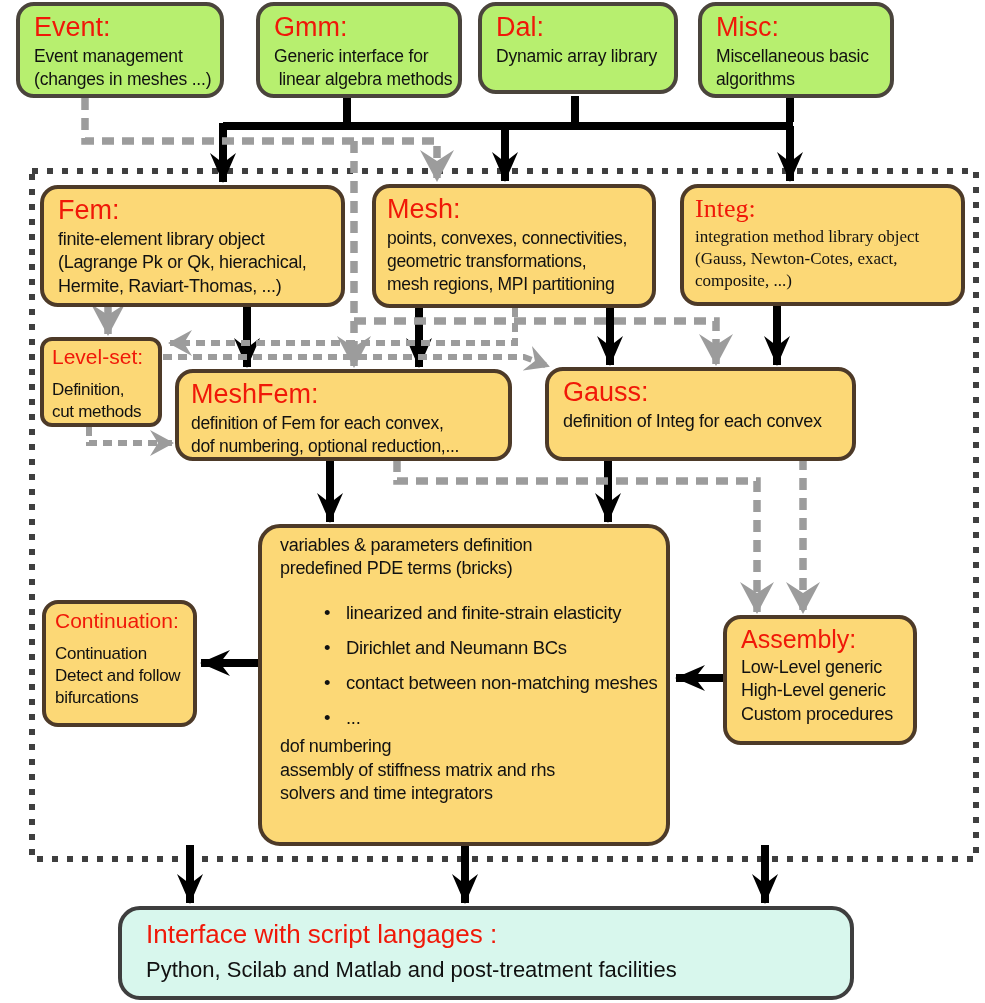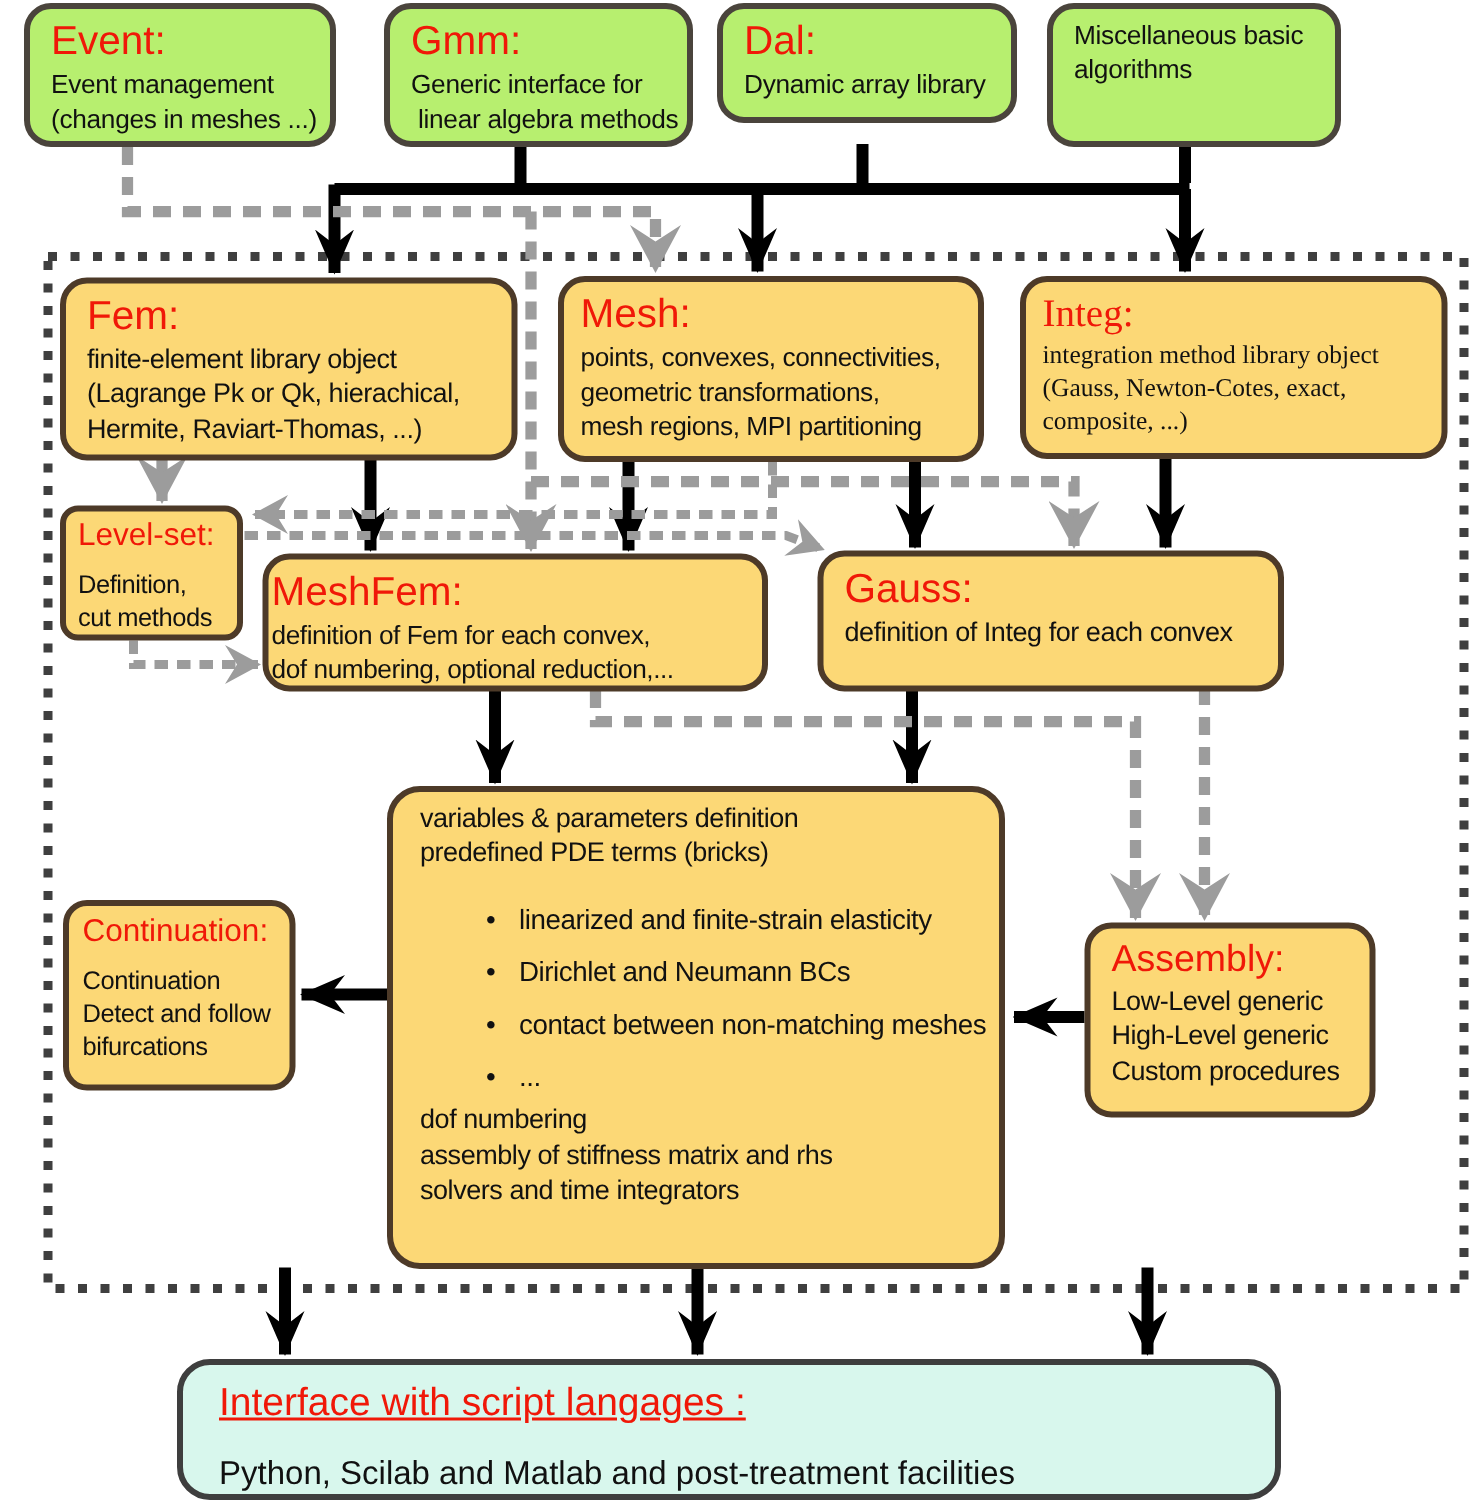--- a/index.html
+++ b/index.html
@@ -21,21 +21,21 @@
   .ln{font-size:18px;line-height:1.3;white-space:pre;letter-spacing:-0.3px;}
   .green .ln{font-size:17.5px;letter-spacing:-0.2px;}
   .serif, .serif .title, .serif .ln{font-family:"Liberation Serif",serif;}
   .serif .title{font-size:26px;}
   .serif .ln{font-size:18px;letter-spacing:0;}
   .small-title{font-size:21px;}
   .gap{margin-top:10px;}
   .bullet-row{margin:12px 0 0 44px;font-size:18.5px;line-height:1.25;white-space:pre;letter-spacing:-0.3px;}
   .bullet-mark{display:inline-block;width:22px;}
   .outro{margin-top:6px;}
-  .iface-title{font-size:26px;margin:4px 0 18px 10px;text-decoration:underline;}
+  .iface-title{font-size:26px;margin:4px 0 6px 10px;}
   .iface-ln{font-size:22px;margin-left:10px;letter-spacing:0;}
 </style>
 </head>
 <body>
 
 <div id="stage">
 
   <svg id="wires" width="985" height="1003" viewBox="0 0 985 1003">
     <defs>
       <marker id="hb" markerUnits="userSpaceOnUse" markerWidth="30" markerHeight="28" viewBox="0 0 30 28" refX="29" refY="14" orient="auto">
@@ -81,25 +81,26 @@
   <div class="box green" style="left:16px;top:2px;width:208px;height:96px">
     <div class="title">Event:</div>
     <div class="ln">Event management</div>
     <div class="ln">(changes in meshes ...)</div>
   </div>
   <div class="box green" style="left:256px;top:2px;width:206px;height:96px">
     <div class="title">Gmm:</div>
     <div class="ln">Generic interface for</div>
     <div class="ln"> linear algebra methods</div>
   </div>
-  <div class="box green" style="left:478px;top:2px;width:200px;height:80px">
+  <div class="box green" style="left:478px;top:2px;width:200px;height:92px">
     <div class="title">Dal:</div>
     <div class="ln">Dynamic array library</div>
   </div>
   <div class="box green" style="left:698px;top:2px;width:196px;height:96px">
+    <div class="title">Misc:</div>
     <div class="ln">Miscellaneous basic</div>
     <div class="ln">algorithms</div>
   </div>
 
   <div class="box yellow" style="left:40px;top:185px;width:305px;height:122px">
     <div class="title">Fem:</div>
     <div class="ln">finite-element library object</div>
     <div class="ln">(Lagrange Pk or Qk, hierachical,</div>
     <div class="ln">Hermite, Raviart-Thomas, ...)</div>
   </div>
@@ -114,21 +115,21 @@
     <div class="ln" style="font-size:17px">integration method library object</div>
     <div class="ln" style="font-size:17px">(Gauss, Newton-Cotes, exact,</div>
     <div class="ln" style="font-size:17px">composite, ...)</div>
   </div>
 
   <div class="box yellow" style="left:40px;top:337px;width:122px;height:90px;padding:4px 6px 4px 8px;border-radius:12px">
     <div class="title small-title">Level-set:</div>
     <div class="ln gap" style="font-size:17px">Definition,</div>
     <div class="ln" style="font-size:17px">cut methods</div>
   </div>
-  <div class="box yellow" style="left:175px;top:369px;width:337px;height:92px;padding-left:2px">
+  <div class="box yellow" style="left:175px;top:369px;width:337px;height:92px;padding-left:12px">
     <div class="title">MeshFem:</div>
     <div class="ln" style="font-size:17.5px">definition of Fem for each convex,</div>
     <div class="ln" style="font-size:17.5px">dof numbering, optional reduction,...</div>
   </div>
   <div class="box yellow" style="left:545px;top:367px;width:311px;height:94px">
     <div class="title">Gauss:</div>
     <div class="ln">definition of Integ for each convex</div>
   </div>
 
   <div class="box yellow" style="left:258px;top:524px;width:412px;height:322px;border-radius:22px;padding-left:18px">

